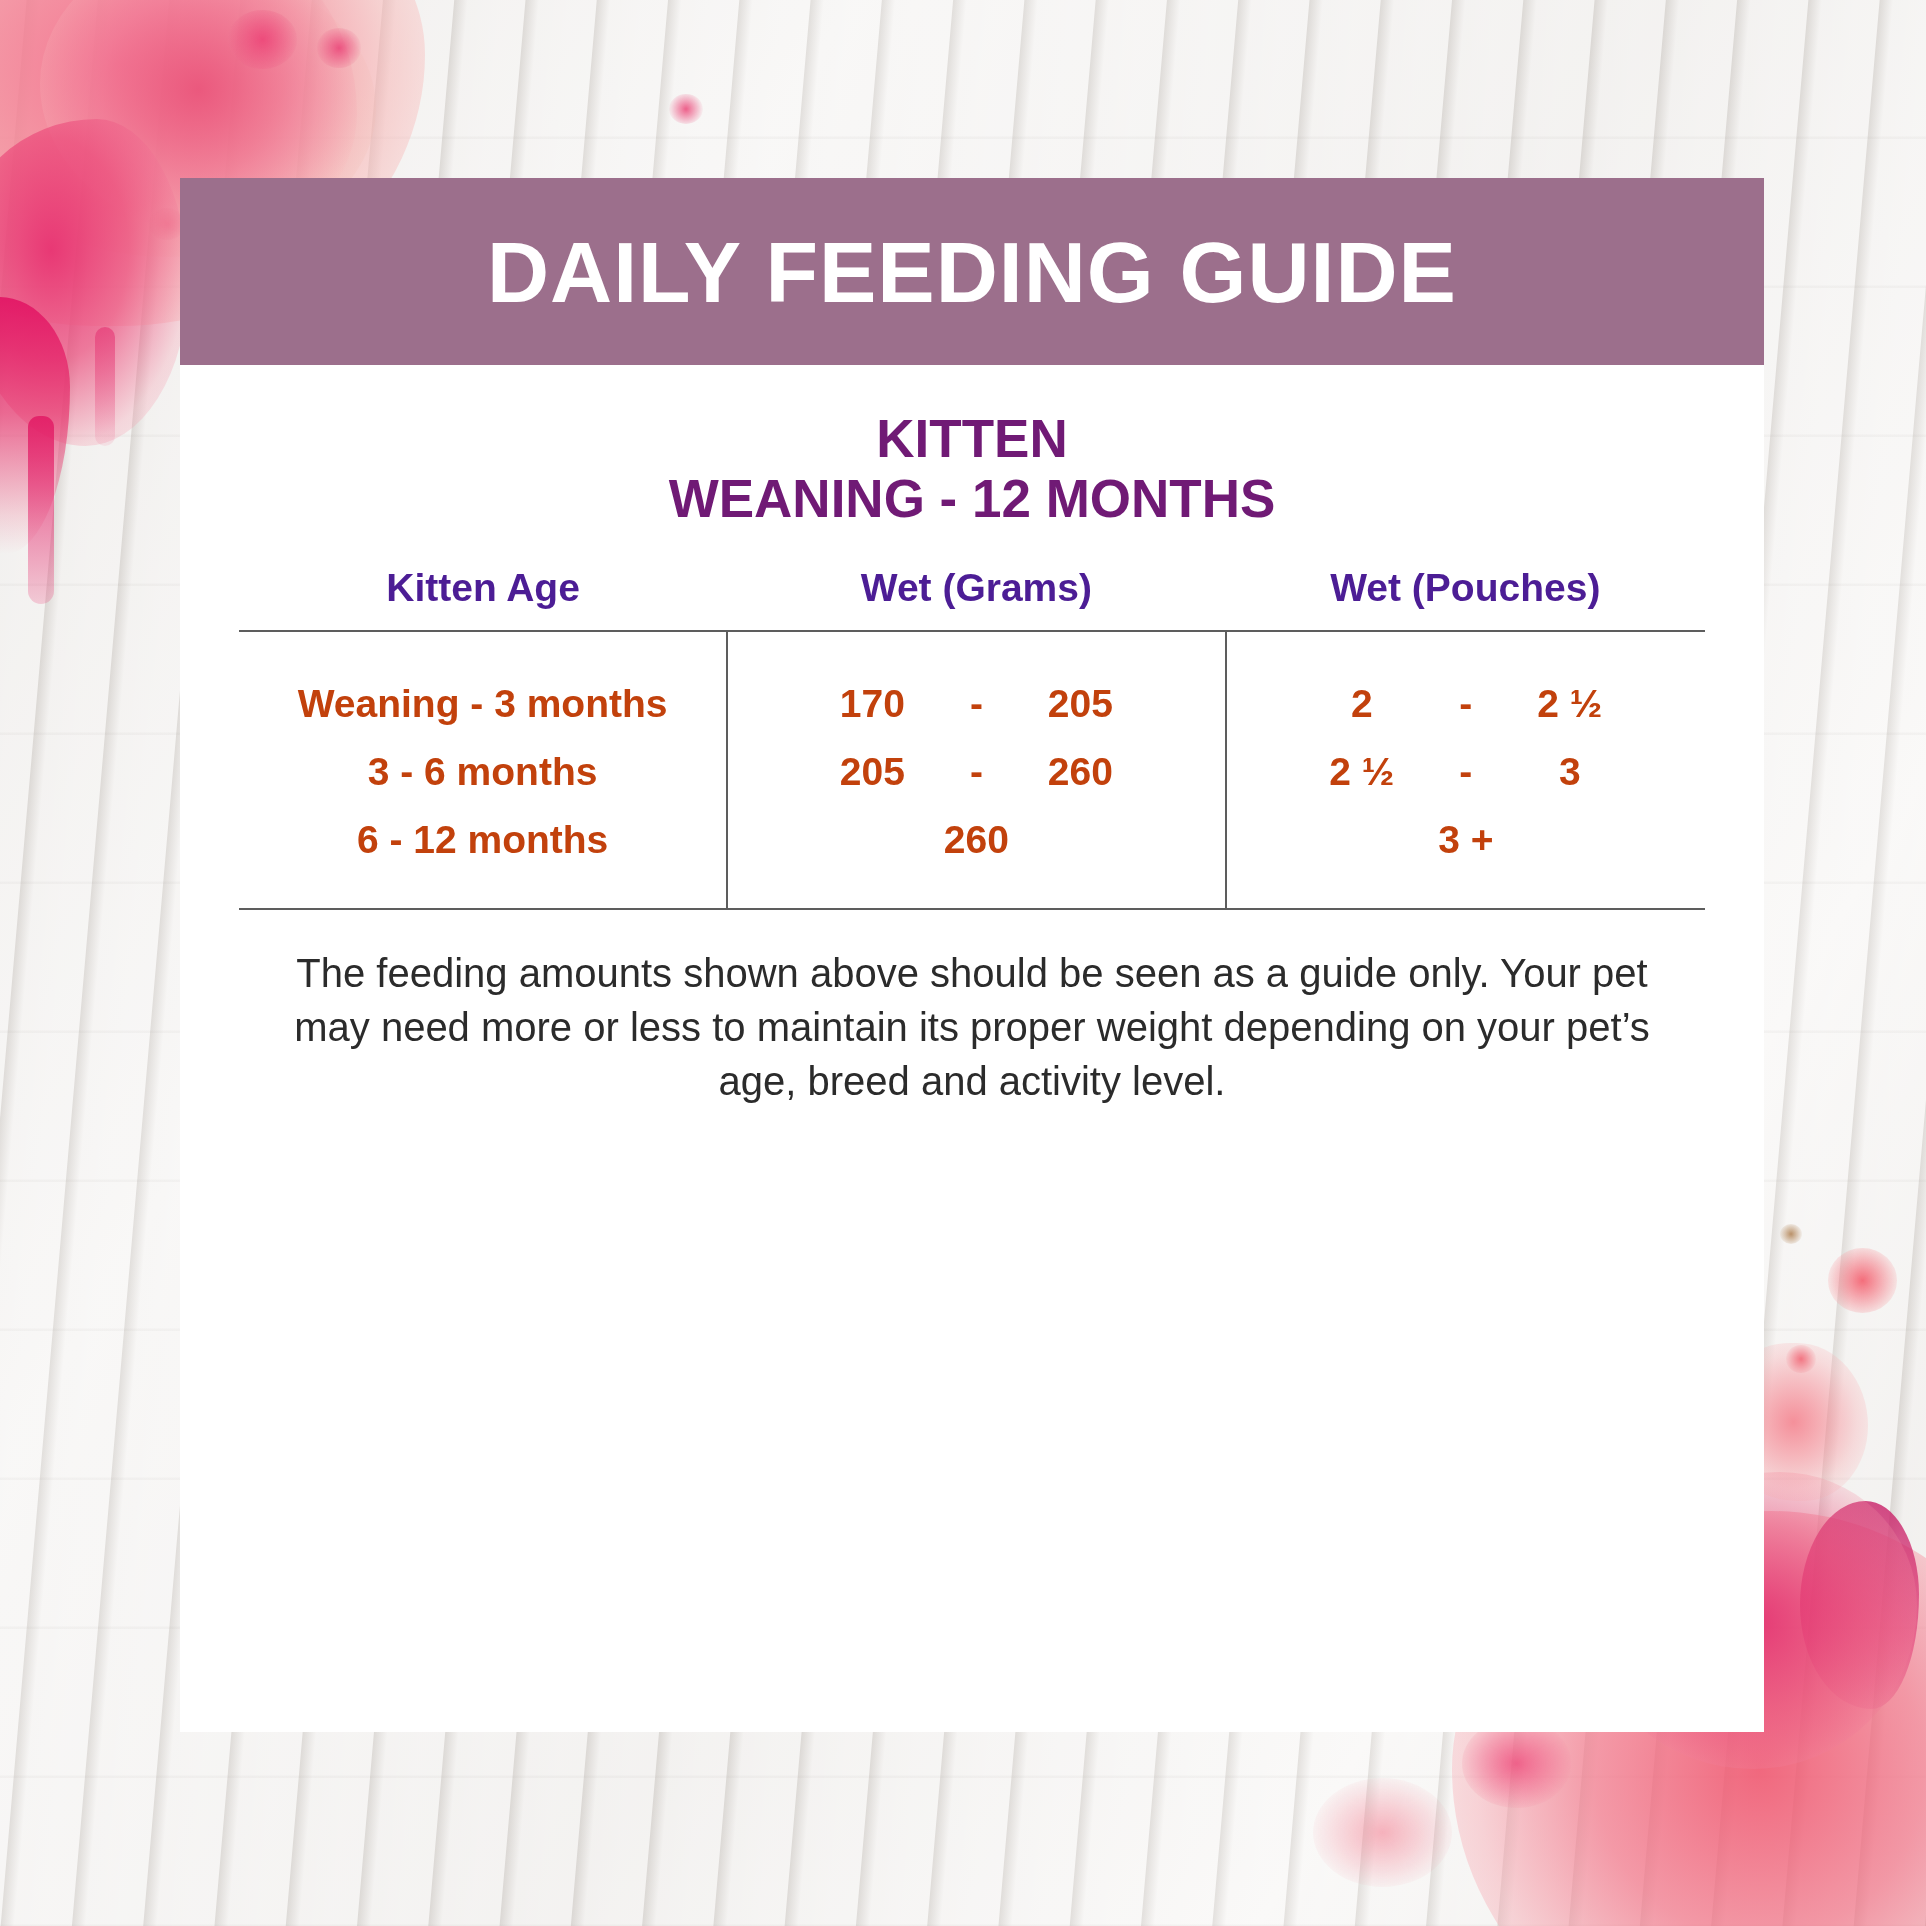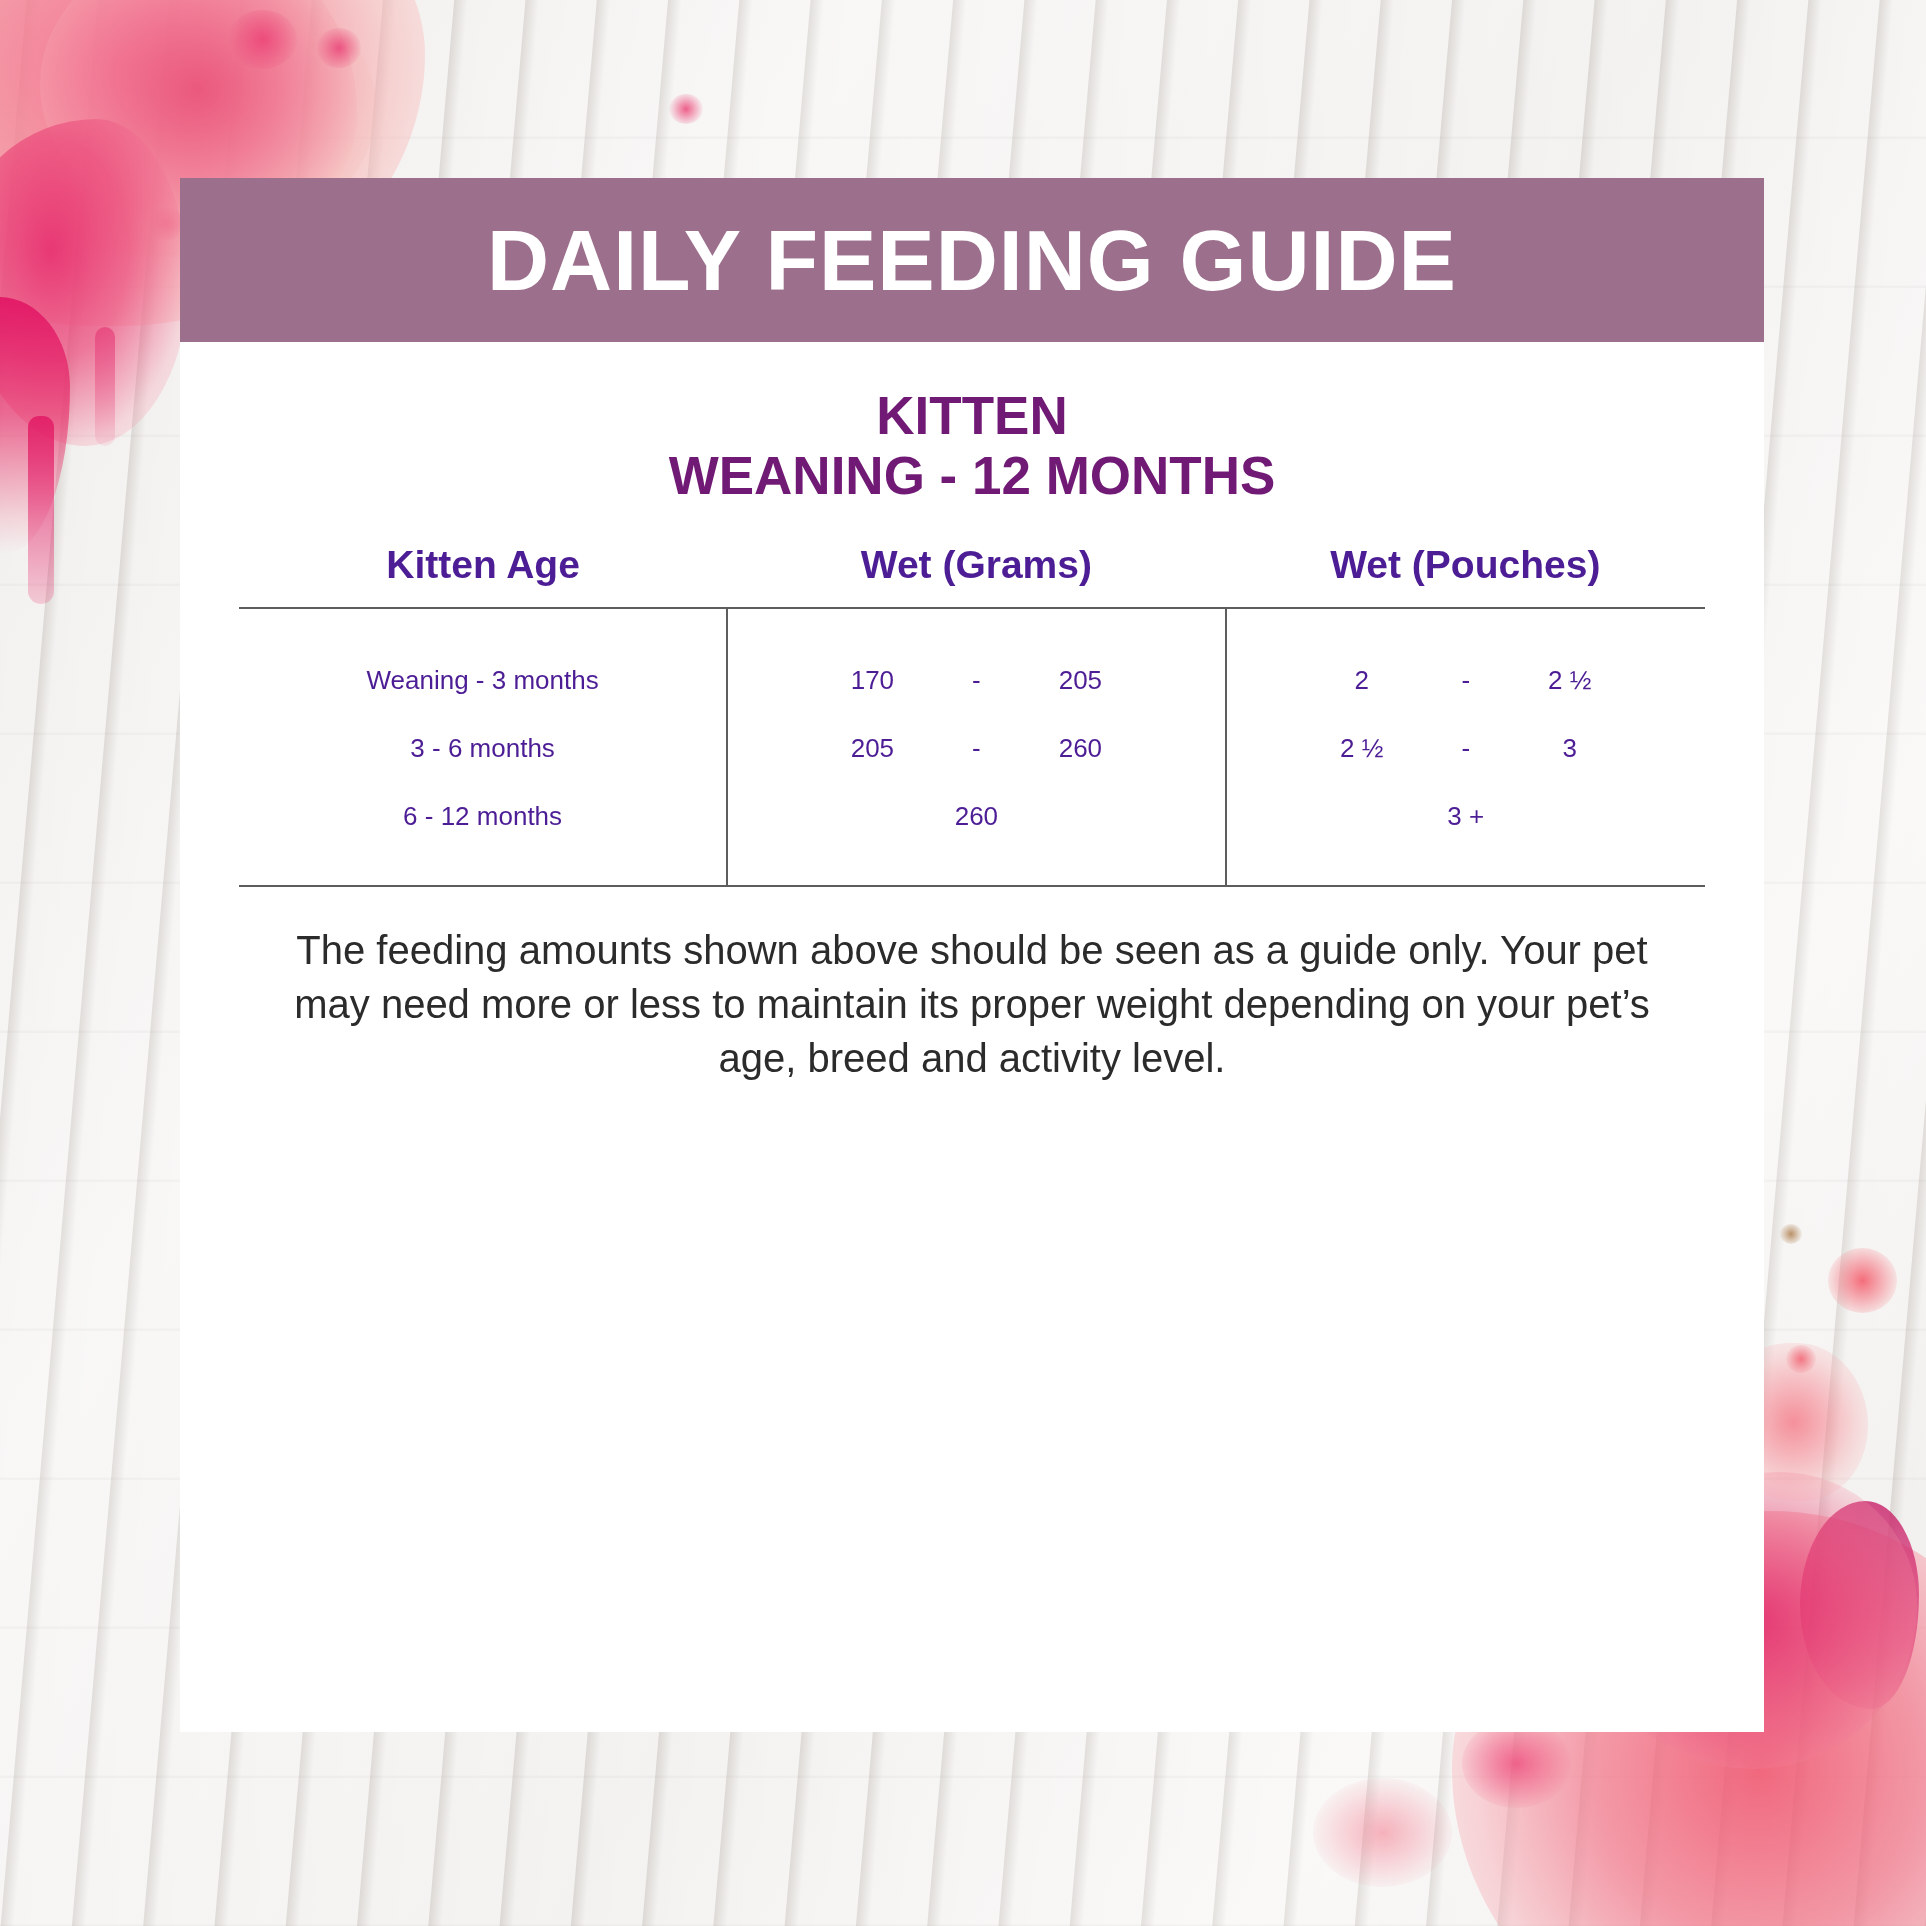--- a/index.html
+++ b/index.html
@@ -150,21 +150,21 @@
     position: absolute;
     left: 180px;
     top: 178px;
     width: 1584px;
     height: 1554px;
     background: #ffffff;
     box-shadow: 0 0 0 rgba(0,0,0,0);
   }
 
   .header-band {
-    height: 164px;
+    height: 187px;
     background: #9c6f8c;
     display: flex;
     align-items: center;
     justify-content: center;
   }
   .header-title {
     color: #ffffff;
     font-size: 86px;
     font-weight: 700;
     letter-spacing: 1px;
@@ -202,23 +202,23 @@
   table.feeding th {
     font-size: 39px;
     font-weight: 700;
     color: #4c1d95;
     padding: 0 0 20px 0;
     text-align: center;
     border-bottom: 2px solid #5d5d5d;
     vertical-align: bottom;
   }
   table.feeding td {
-    font-size: 26px;
-    font-weight: 400;
-    color: #4c1d95;
+    font-size: 39px;
+    font-weight: 700;
+    color: #c2410c;
     text-align: center;
     padding: 0;
     height: 68px;
     vertical-align: middle;
   }
   table.feeding tbody tr:first-child td { padding-top: 38px; }
   table.feeding tbody tr:last-child td { padding-bottom: 34px; }
 
   td.mid, th.mid { border-left: 2px solid #5d5d5d; border-right: 2px solid #5d5d5d; }
   th.mid { border-left: none; border-right: none; }

